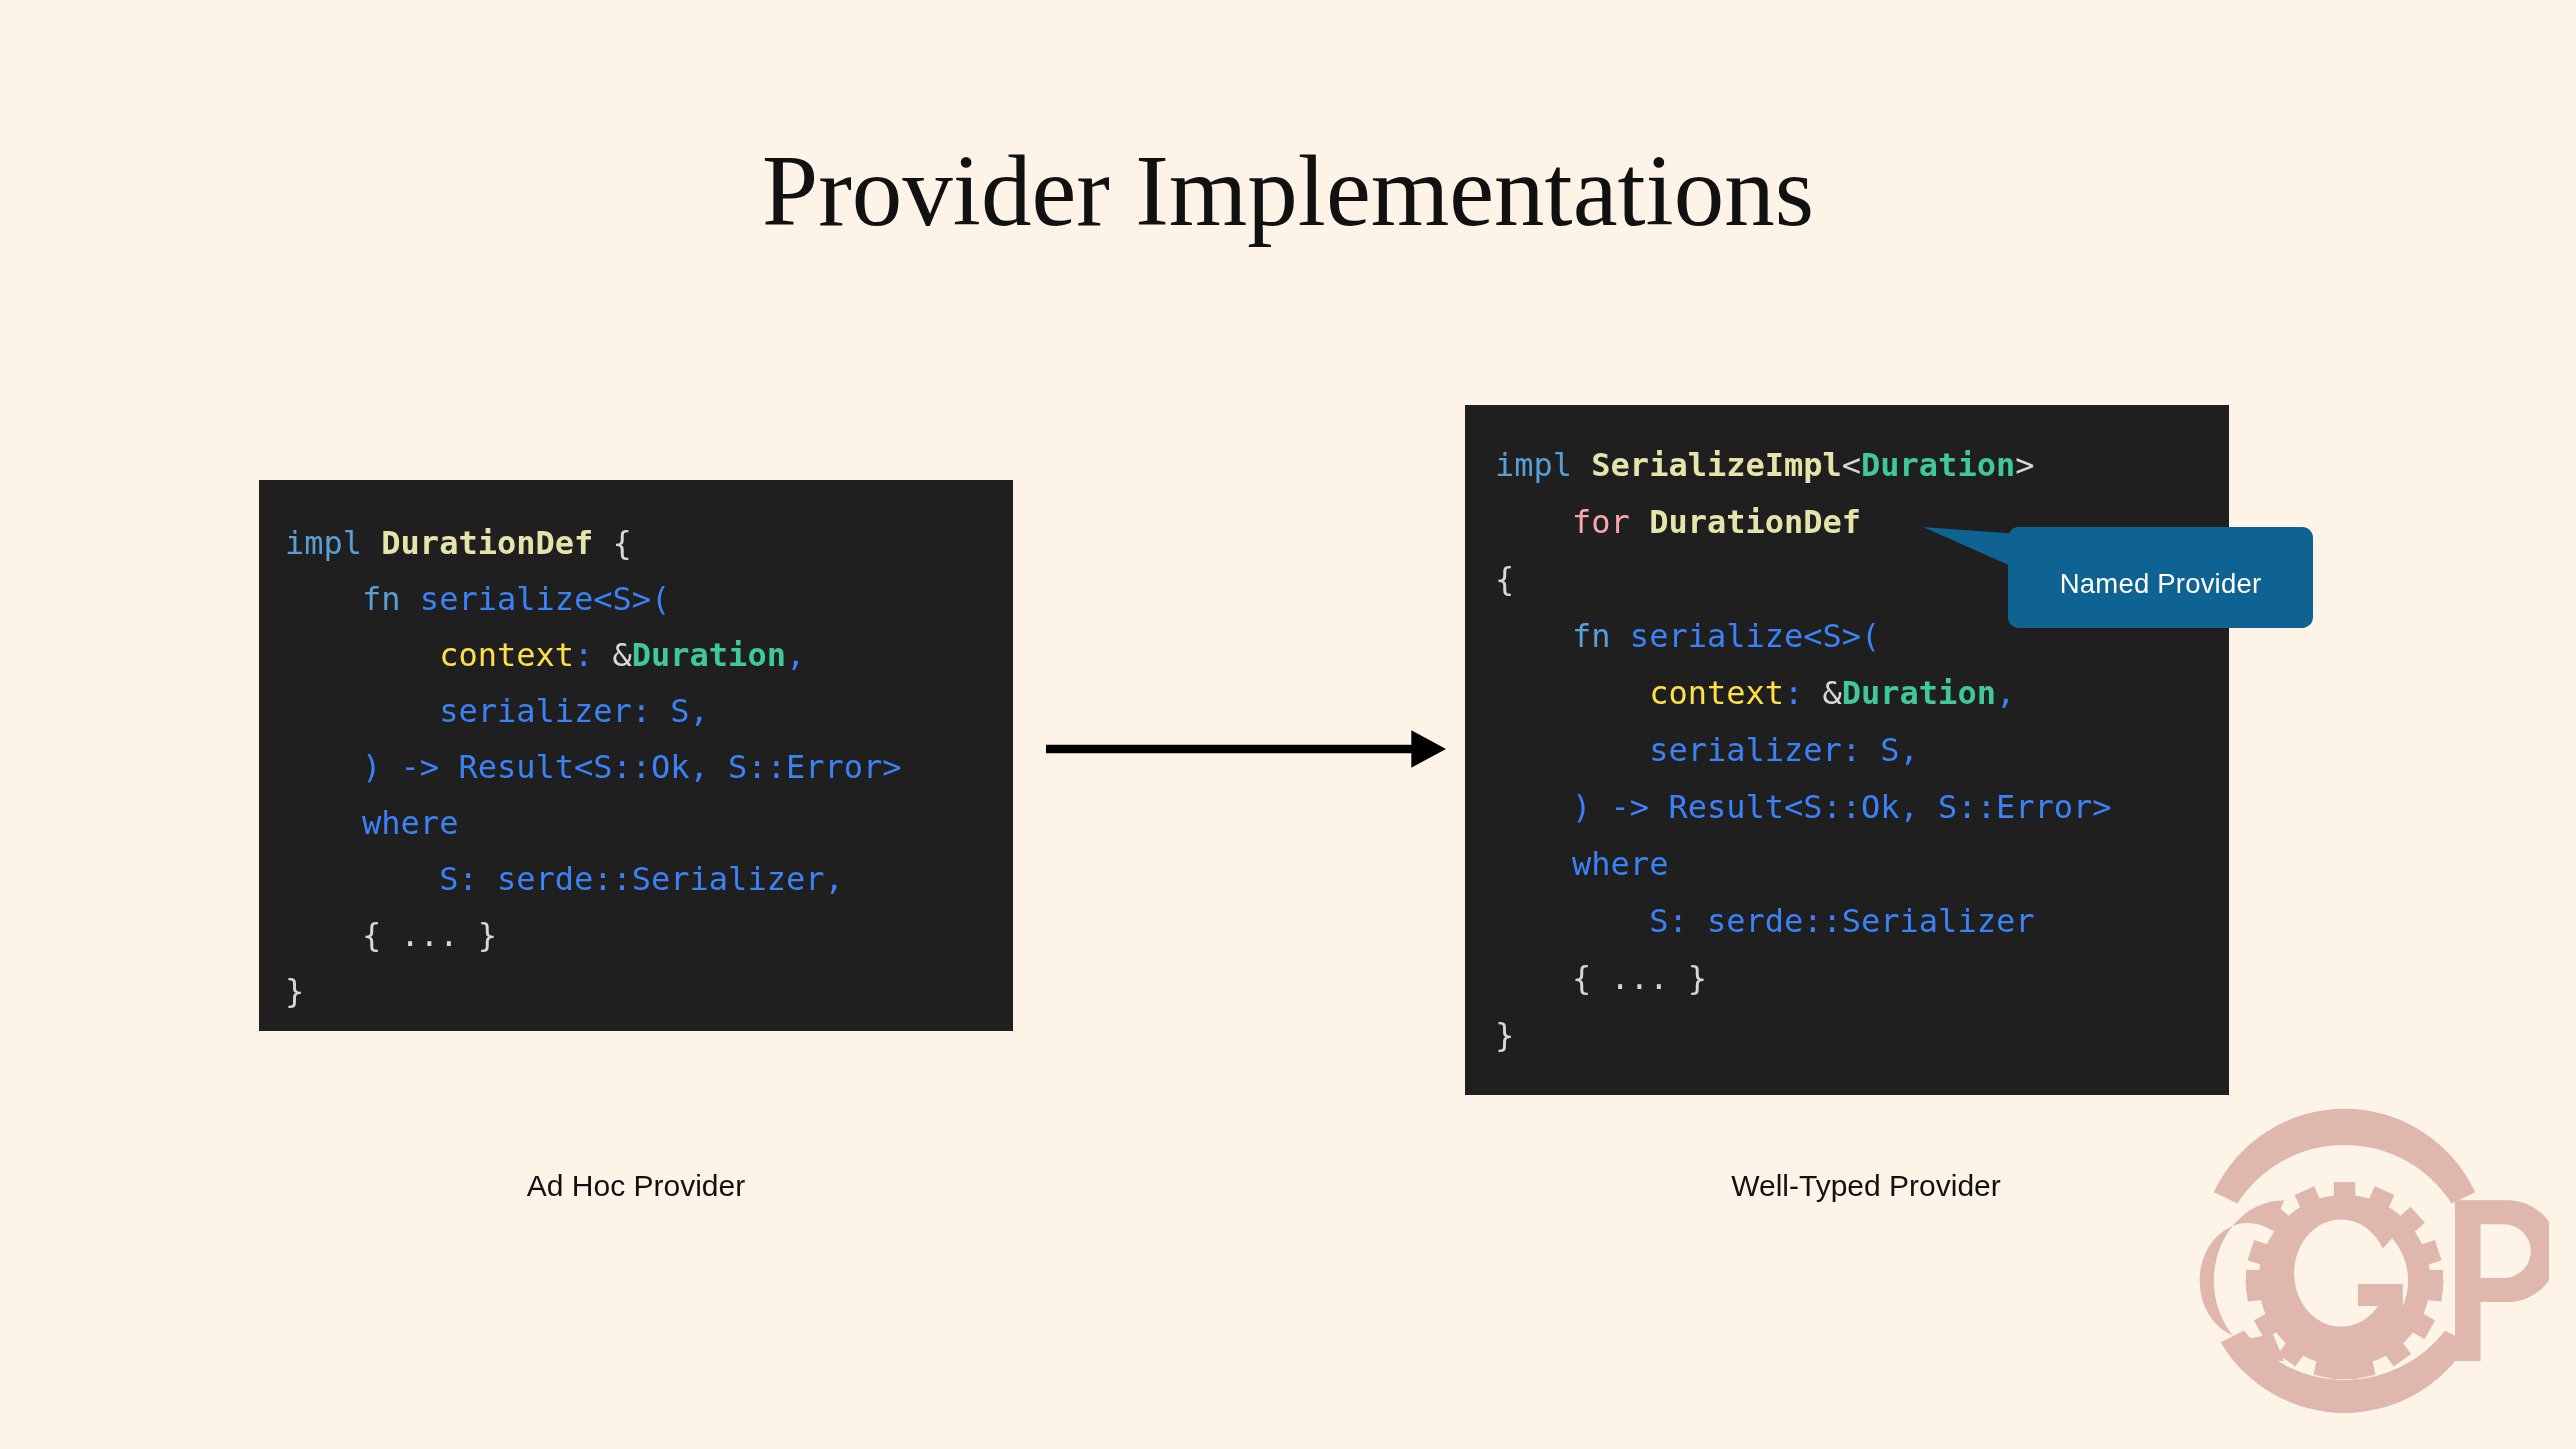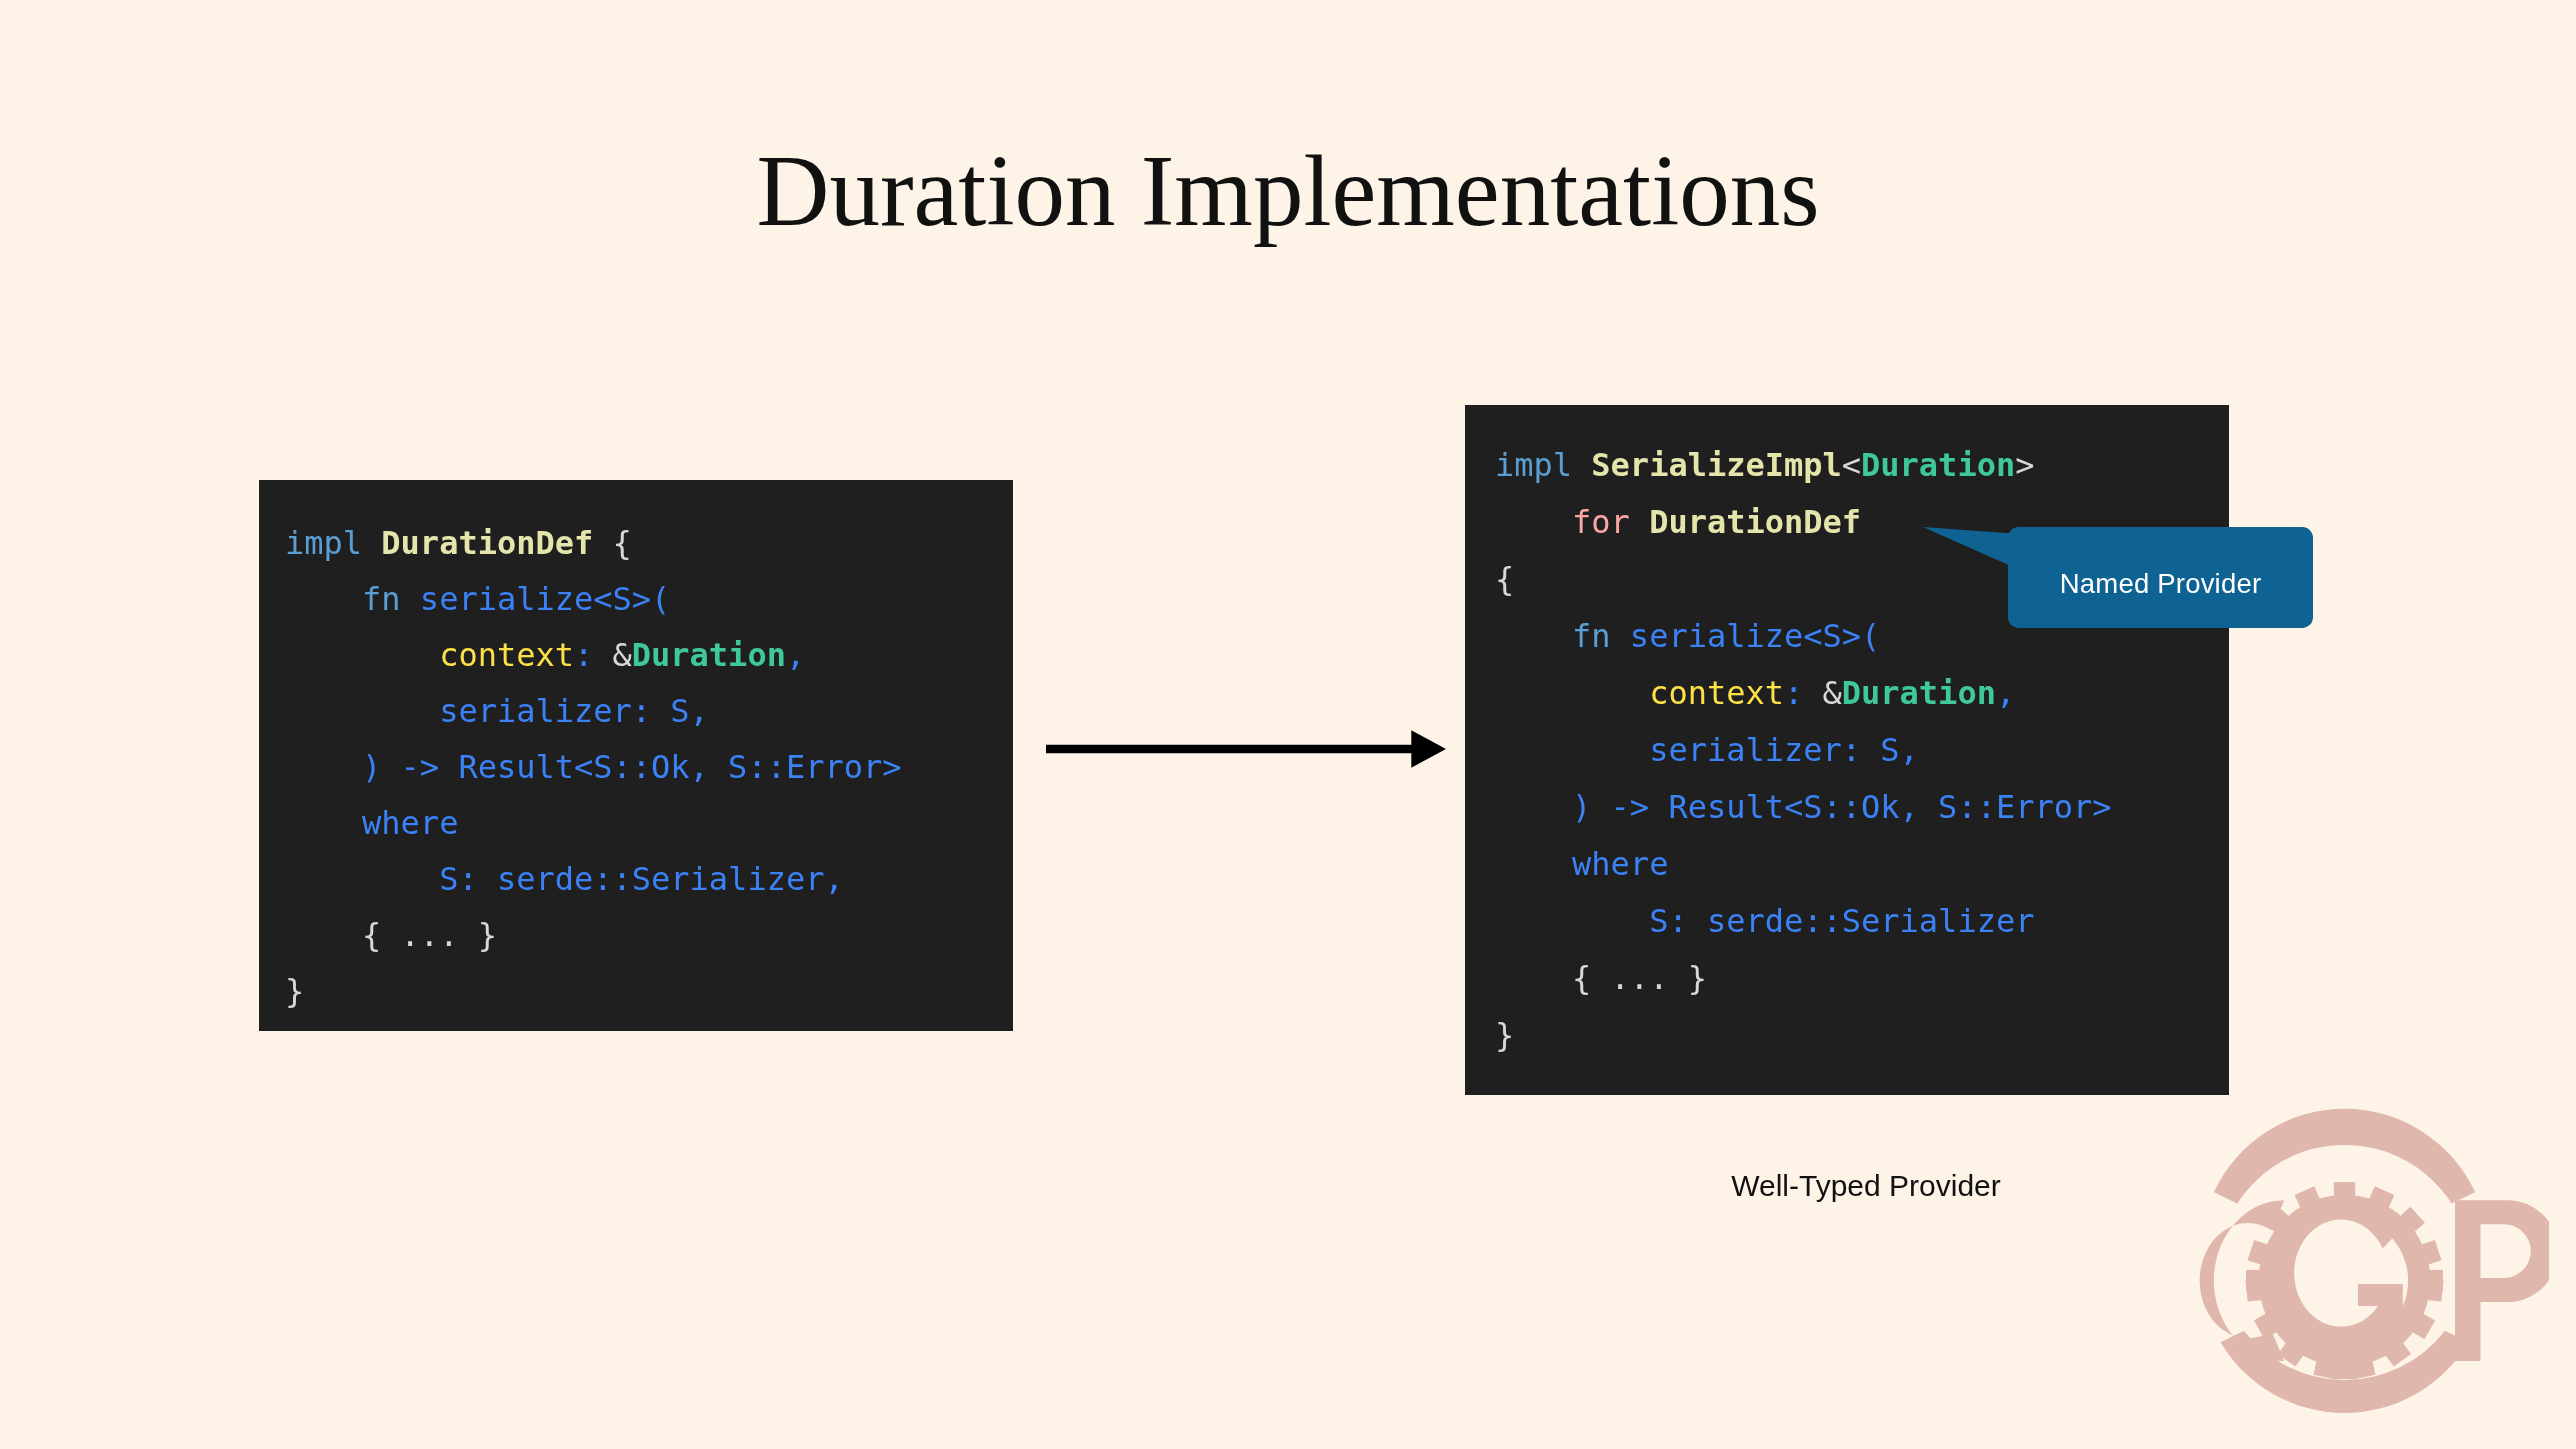--- a/index.html
+++ b/index.html
@@ -148,21 +148,21 @@
     top: 1093px;
     width: 409px;
     height: 335px;
   }
 </style>
 </head>
 <body style="background: rgb(253, 244, 231);">
 
 <div id="slide">
 
-  <div class="slide-title">Duration Implementations</div>
+  <div class="slide-title">Provider Implementations</div>
 
   <div class="code-panel" id="panel-left" style="background: rgb(31, 31, 31);">
     <div class="code-body" id="code-left"><div><span class="t-kw">impl </span><span class="t-type">DurationDef</span><span class="t-punct"> {</span></div><div><span class="t-plain">    </span><span class="t-kw">fn</span><span class="t-plain"> serialize&lt;S&gt;(</span></div><div><span class="t-plain">        </span><span class="t-param">context</span><span class="t-plain">: </span><span class="t-punct">&amp;</span><span class="t-prim">Duration</span><span class="t-plain">,</span></div><div><span class="t-plain">        serializer: S,</span></div><div><span class="t-plain">    ) -&gt; Result&lt;S::Ok, S::Error&gt;</span></div><div><span class="t-plain">    where</span></div><div><span class="t-plain">        S: serde::Serializer,</span></div><div><span class="t-punct">    { ... }</span></div><div><span class="t-punct">}</span></div></div>
   </div>
 
   <div id="flow-arrow">
     <svg width="402" height="60" viewBox="0 0 600 90">
       <line x1="0" y1="45" x2="552" y2="45" stroke="#000000" stroke-width="13"></line>
       <polygon points="548,17 600,45 548,73" fill="#000000"></polygon>
     </svg>
@@ -174,20 +174,21 @@
   </div>
 
   <div id="callout">
     <svg class="tail" viewBox="0 0 140 92">
       <polygon points="0,0 140,62 138,10" fill="#0f6392"></polygon>
     </svg>
     <div class="bubble" style="background: rgb(15, 99, 146);"></div>
     <div class="label" style="color: rgb(255, 255, 255); margin-top: 12px;">Named Provider</div>
   </div>
 
+  <div class="caption" id="caption-left">Ad Hoc Provider</div>
   <div class="caption" id="caption-right">Well-Typed Provider</div>
 
   <div id="watermark">
     <svg width="409" height="335" viewBox="0 0 610 500">
       <g fill="#dfb7ac">
 
         <path d="M 110 148
                  A 215 215 0 0 1 500 148
                  L 465 165
                  A 190 190 0 0 0 145 165 Z"></path>

